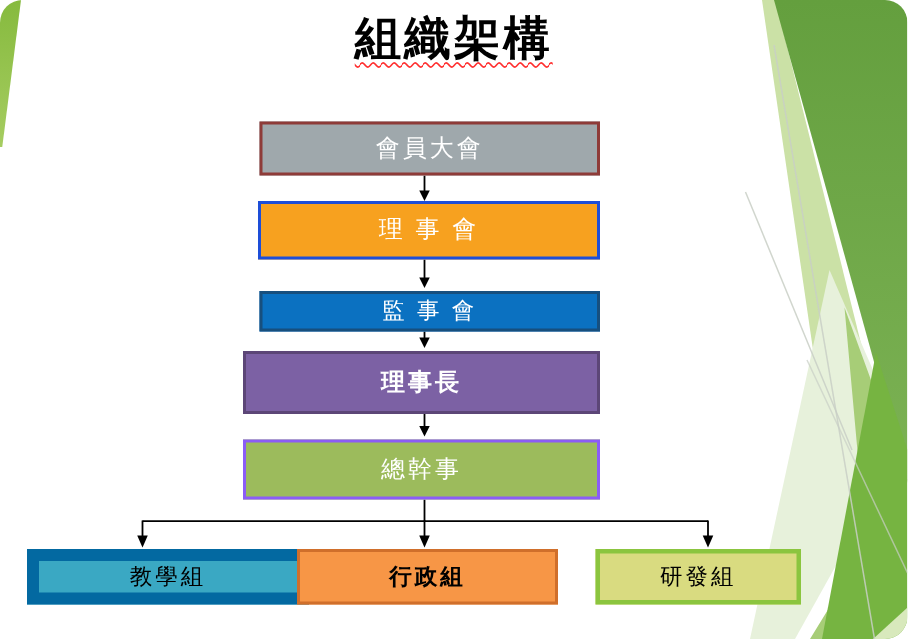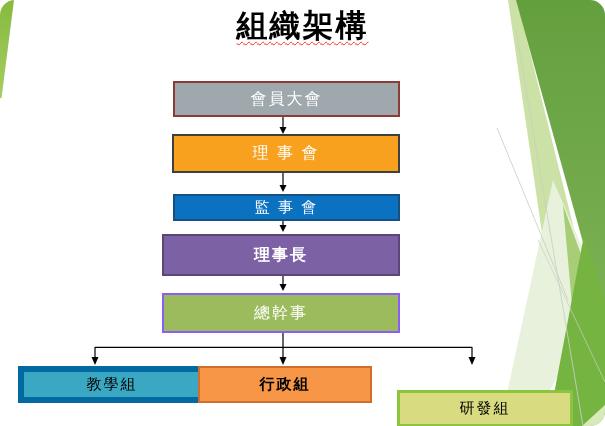--- a/index.html
+++ b/index.html
@@ -16,27 +16,27 @@
     font-size:31px;font-weight:bold;color:#000;letter-spacing:2px;
     text-decoration-line:underline;text-decoration-style:wavy;
     text-decoration-color:#ff2e2e;text-decoration-thickness:1px;
     text-underline-offset:5px;
   }
   .node{
     position:absolute;z-index:2;display:flex;align-items:center;justify-content:center;
     box-sizing:border-box;font-size:16px;letter-spacing:2px;color:#ffffff;
   }
   .n1{left:173px;top:81px;width:227px;height:36px;background:#9FA8AC;border:2px solid #8E3B38;}
-  .n2{left:172px;top:134px;width:228px;height:39px;background:#F7A11F;border:2px solid #404040;}
+  .n2{left:172px;top:134px;width:228px;height:39px;background:#F7A11F;border:2px solid #1d4ed8;}
   .n3{left:173px;top:194px;width:227px;height:27px;background:#0B71C1;border:2px solid #174F7E;font-size:15px;}
   .n4{left:162px;top:234px;width:238px;height:42px;background:#7C61A4;border:2px solid #5C4677;font-weight:bold;}
   .n5{left:162px;top:293px;width:238px;height:40px;background:#9CBB5C;border:2px solid #8b5cf6;}
-  .n6{left:18px;top:366px;width:188px;height:37px;background:#3AA8C3;border:6px solid #0369a1;color:#000;font-size:15px;}
+  .n6{left:18px;top:366px;width:188px;height:37px;background:#3AA8C3;border:8px solid #0369a1;color:#000;font-size:15px;}
   .n7{left:198px;top:366px;width:174px;height:37px;background:#F79646;border:2px solid #D06F2B;color:#000;font-size:15px;font-weight:bold;}
-  .n8{left:397px;top:366px;width:176px;height:37px;background:#D9DB80;border:3px solid #8BC53F;color:#000;font-size:15px;margin-top:24px;}
+  .n8{left:397px;top:366px;width:137px;height:37px;background:#D9DB80;border:3px solid #8BC53F;color:#000;font-size:15px;}
   .connectors line{stroke:#000;stroke-width:1.2;}
   .connectors polygon{fill:#000;}
 </style>
 </head>
 <body>
 
 <div class="slide">
 
   <svg class="decor" viewBox="0 0 605 426" xmlns="http://www.w3.org/2000/svg">
     <defs>

